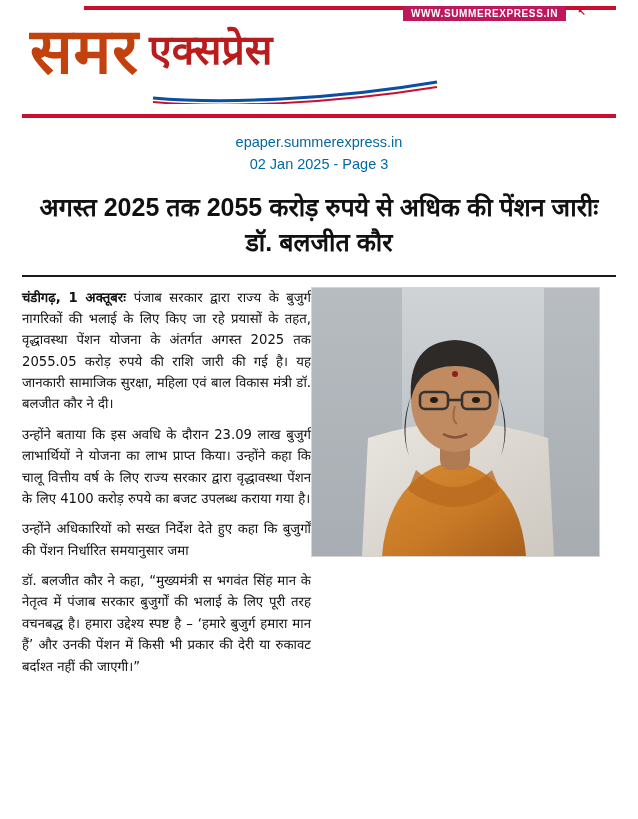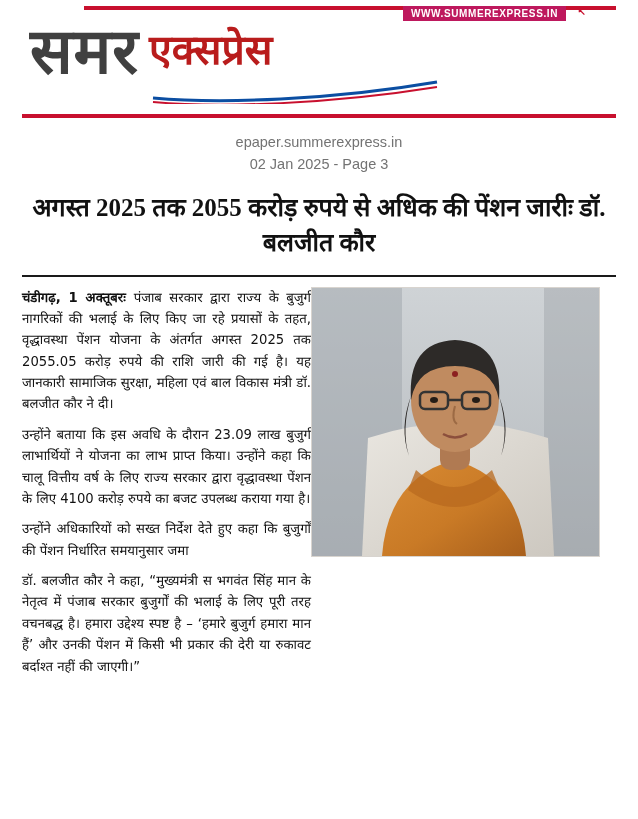--- a/index.html
+++ b/index.html
@@ -40,21 +40,21 @@
     position: relative;
     display: flex;
     align-items: flex-start;
     height: 100%;
   }
   .logo-hindi {
     font-family: "DejaVu Sans", sans-serif;
     font-weight: bold;
     font-size: 63px;
     line-height: 1;
-    color: #404040;
+    color: #c2410c;
     letter-spacing: 1px;
     margin-top: 14px;
     margin-left: 8px;
     white-space: nowrap;
   }
   .logo-right {
     margin-left: 10px;
     margin-top: 14px;
     position: relative;
     flex: 1;
@@ -104,27 +104,27 @@
     background: #c8102e;
   }
 
   
   .meta {
     text-align: center;
     padding: 14px 0 2px 0;
   }
   .meta .line {
     font-size: 14.5px;
-    color: #737373;
+    color: #0369a1;
     line-height: 1.5;
   }
 
   
   .headline {
-    font-family: Liberation Serif, serif;
+    font-family: Liberation Sans, sans-serif;
     font-weight: bold;
     font-size: 25px;
     line-height: 1.42;
     color: #111;
     text-align: center;
     padding: 12px 26px 10px 26px;
   }
   .headline-rule {
     margin: 4px 22px 0 22px;
     height: 2px;

